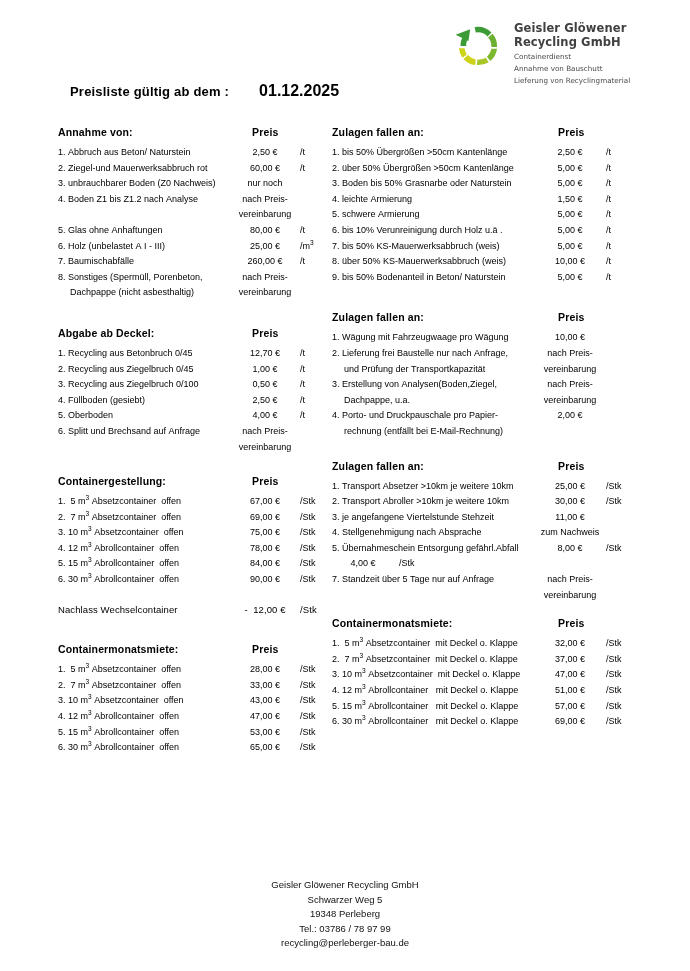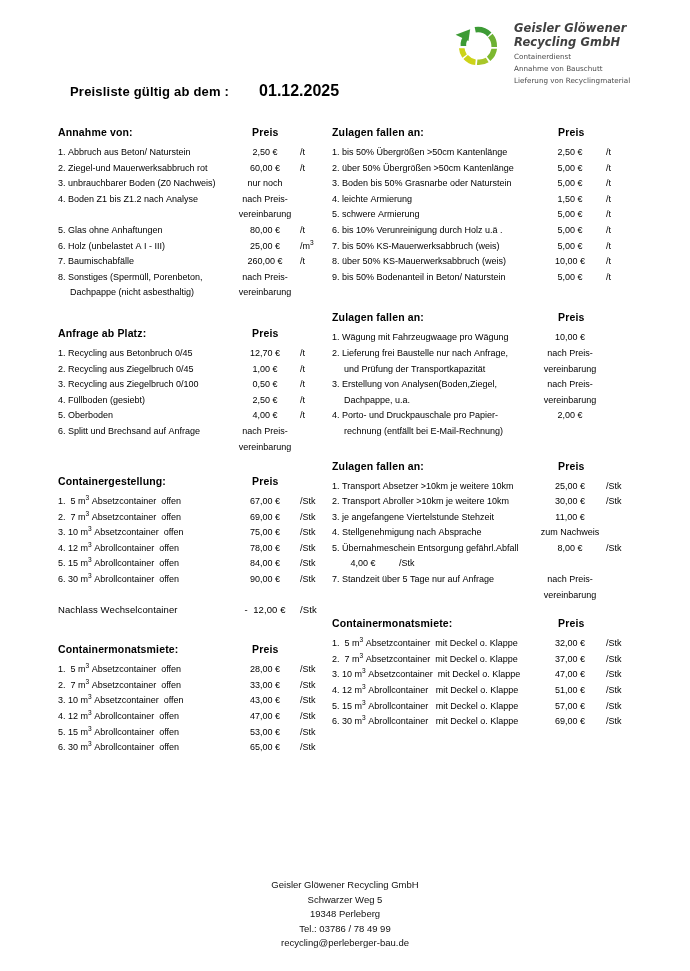--- a/index.html
+++ b/index.html
@@ -37,21 +37,20 @@
     height: 56px;
     flex: 0 0 56px;
   }
   .logo-text {
     padding-top: 4px;
   }
   .logo-title {
     font-family: "DejaVu Sans", sans-serif;
     font-size: 11.5px;
     font-weight: bold;
-    font-style: italic;
     line-height: 13.5px;
     color: #404040;
     letter-spacing: 0.1px;
     white-space: nowrap;
   }
   .logo-sub {
     margin-top: 3px;
     font-family: "DejaVu Sans", sans-serif;
     font-size: 7.2px;
     line-height: 9px;
@@ -268,21 +267,21 @@
             <span class="r-val">vereinbarung</span>
             <span class="r-unit"></span>
           </div>
         </div>
     </div>
 
     <div class="section-spacer-lg"></div>
 
     <div class="section">
       <div class="sec-head">
-        <span class="h-name">Anfrage ab Platz:</span>
+        <span class="h-name">Abgabe ab Deckel:</span>
         <span class="h-price">Preis</span>
       </div>
       <div>
           <div class="row">
             <span class="r-label">1.&nbsp;Recycling&nbsp;aus&nbsp;Betonbruch&nbsp;0/45</span>
             <span class="r-val">12,70&nbsp;€</span>
             <span class="r-unit">/t</span>
           </div>
           <div class="row">
             <span class="r-label">2.&nbsp;Recycling&nbsp;aus&nbsp;Ziegelbruch&nbsp;0/45</span>
@@ -599,17 +598,17 @@
           </div>
         </div>
     </div>
 
   </div>
 
   <div class="footer">
     <div>Geisler Glöwener Recycling GmbH</div>
     <div>Schwarzer Weg 5</div>
     <div>19348 Perleberg</div>
-    <div>Tel.: 03786 / 78 49 99</div>
+    <div>Tel.: 03786 / 78 97 99</div>
     <div>recycling@perleberger-bau.de</div>
   </div>
 
 </div>
 
 </body></html>

